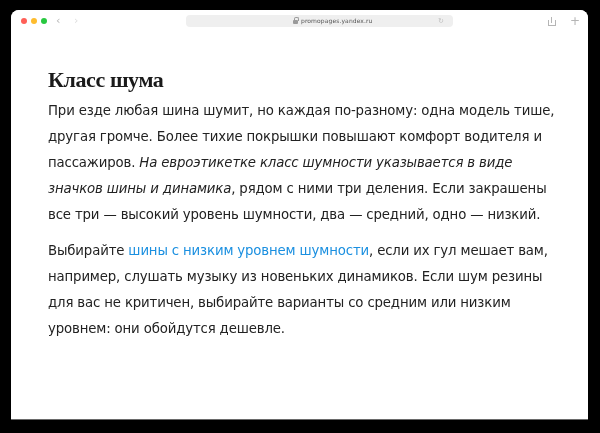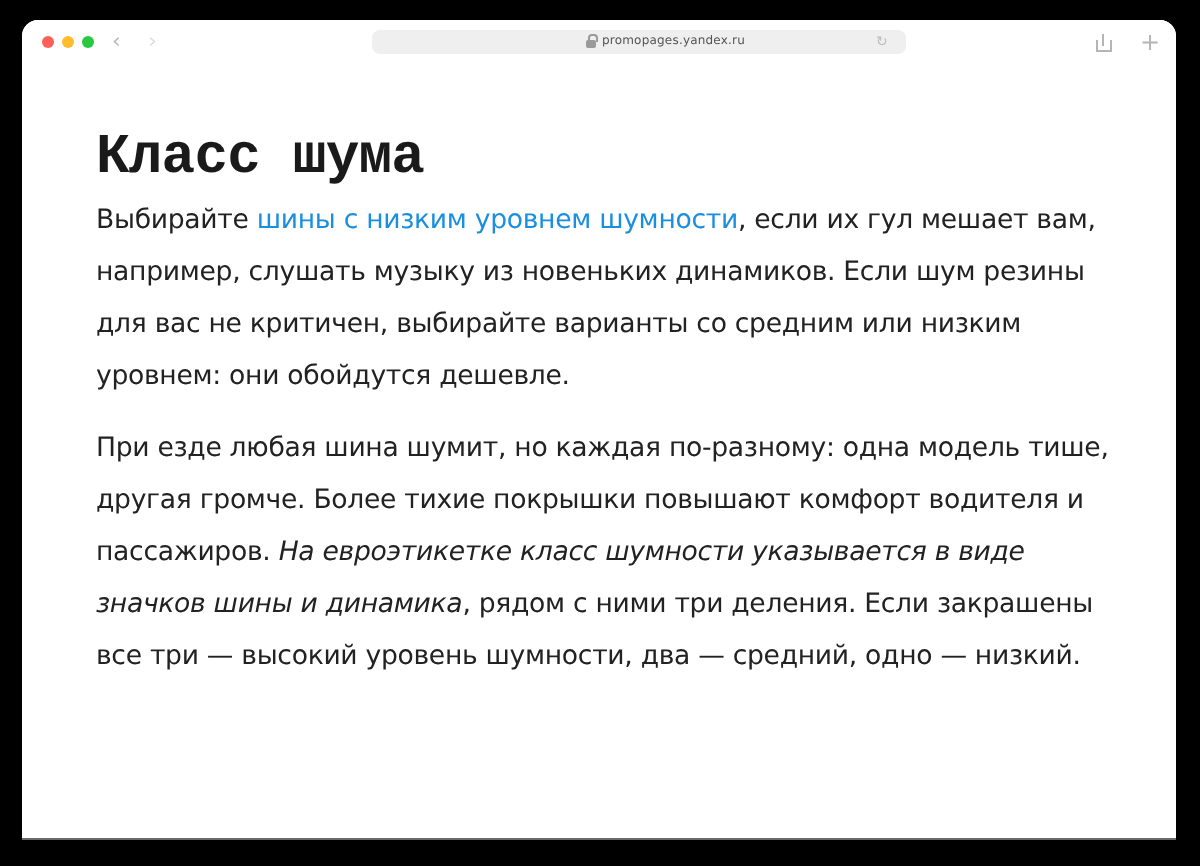--- a/index.html
+++ b/index.html
@@ -70,23 +70,23 @@
       content: ""; position: absolute; left: 3px; top: 0; width: 1px; height: 6px; background: #b5b5b5;
     }
 
     .content {
       position: absolute;
       left: 37px; top: 55px;
       width: 520px;
       color: #1a1a1a;
     }
     .content h1 {
-      font-family: Liberation Mono, monospace;
+      font-family: Liberation Serif, serif;
       font-weight: bold;
-      font-size: 28px;
+      font-size: 22px;
       line-height: 30px;
       letter-spacing: -0.4px;
       margin-bottom: 3px;
     }
     .content p {
       font-size: 13.3px;
       line-height: 26px;
       letter-spacing: -0.15px;
       color: #222;
     }
@@ -114,16 +114,16 @@
     </div>
 
     <span class="tb-right share">
       <span class="share-icon"></span>
     </span>
     <span class="tb-right plus">+</span>
   </div>
 
   <div class="content">
     <h1>Класс шума</h1>
+    <p><span>При езде любая шина шумит, но каждая по-разному: одна модель тише, другая громче. Более тихие покрышки повышают комфорт водителя и пассажиров. </span><em>На евроэтикетке класс шумности указывается в виде значков шины и динамика</em><span>, рядом с ними три деления. Если закрашены все три — высокий уровень шумности, два — средний, одно — низкий.</span></p>
     <p><span>Выбирайте </span><a href="#">шины с низким уровнем шумности</a><span>, если их гул мешает вам, например, слушать музыку из новеньких динамиков. Если шум резины для вас не критичен, выбирайте варианты со средним или низким уровнем: они обойдутся дешевле.</span></p>
-    <p><span>При езде любая шина шумит, но каждая по-разному: одна модель тише, другая громче. Более тихие покрышки повышают комфорт водителя и пассажиров. </span><em>На евроэтикетке класс шумности указывается в виде значков шины и динамика</em><span>, рядом с ними три деления. Если закрашены все три — высокий уровень шумности, два — средний, одно — низкий.</span></p>
   </div>
 </div>
 
 </body></html>

